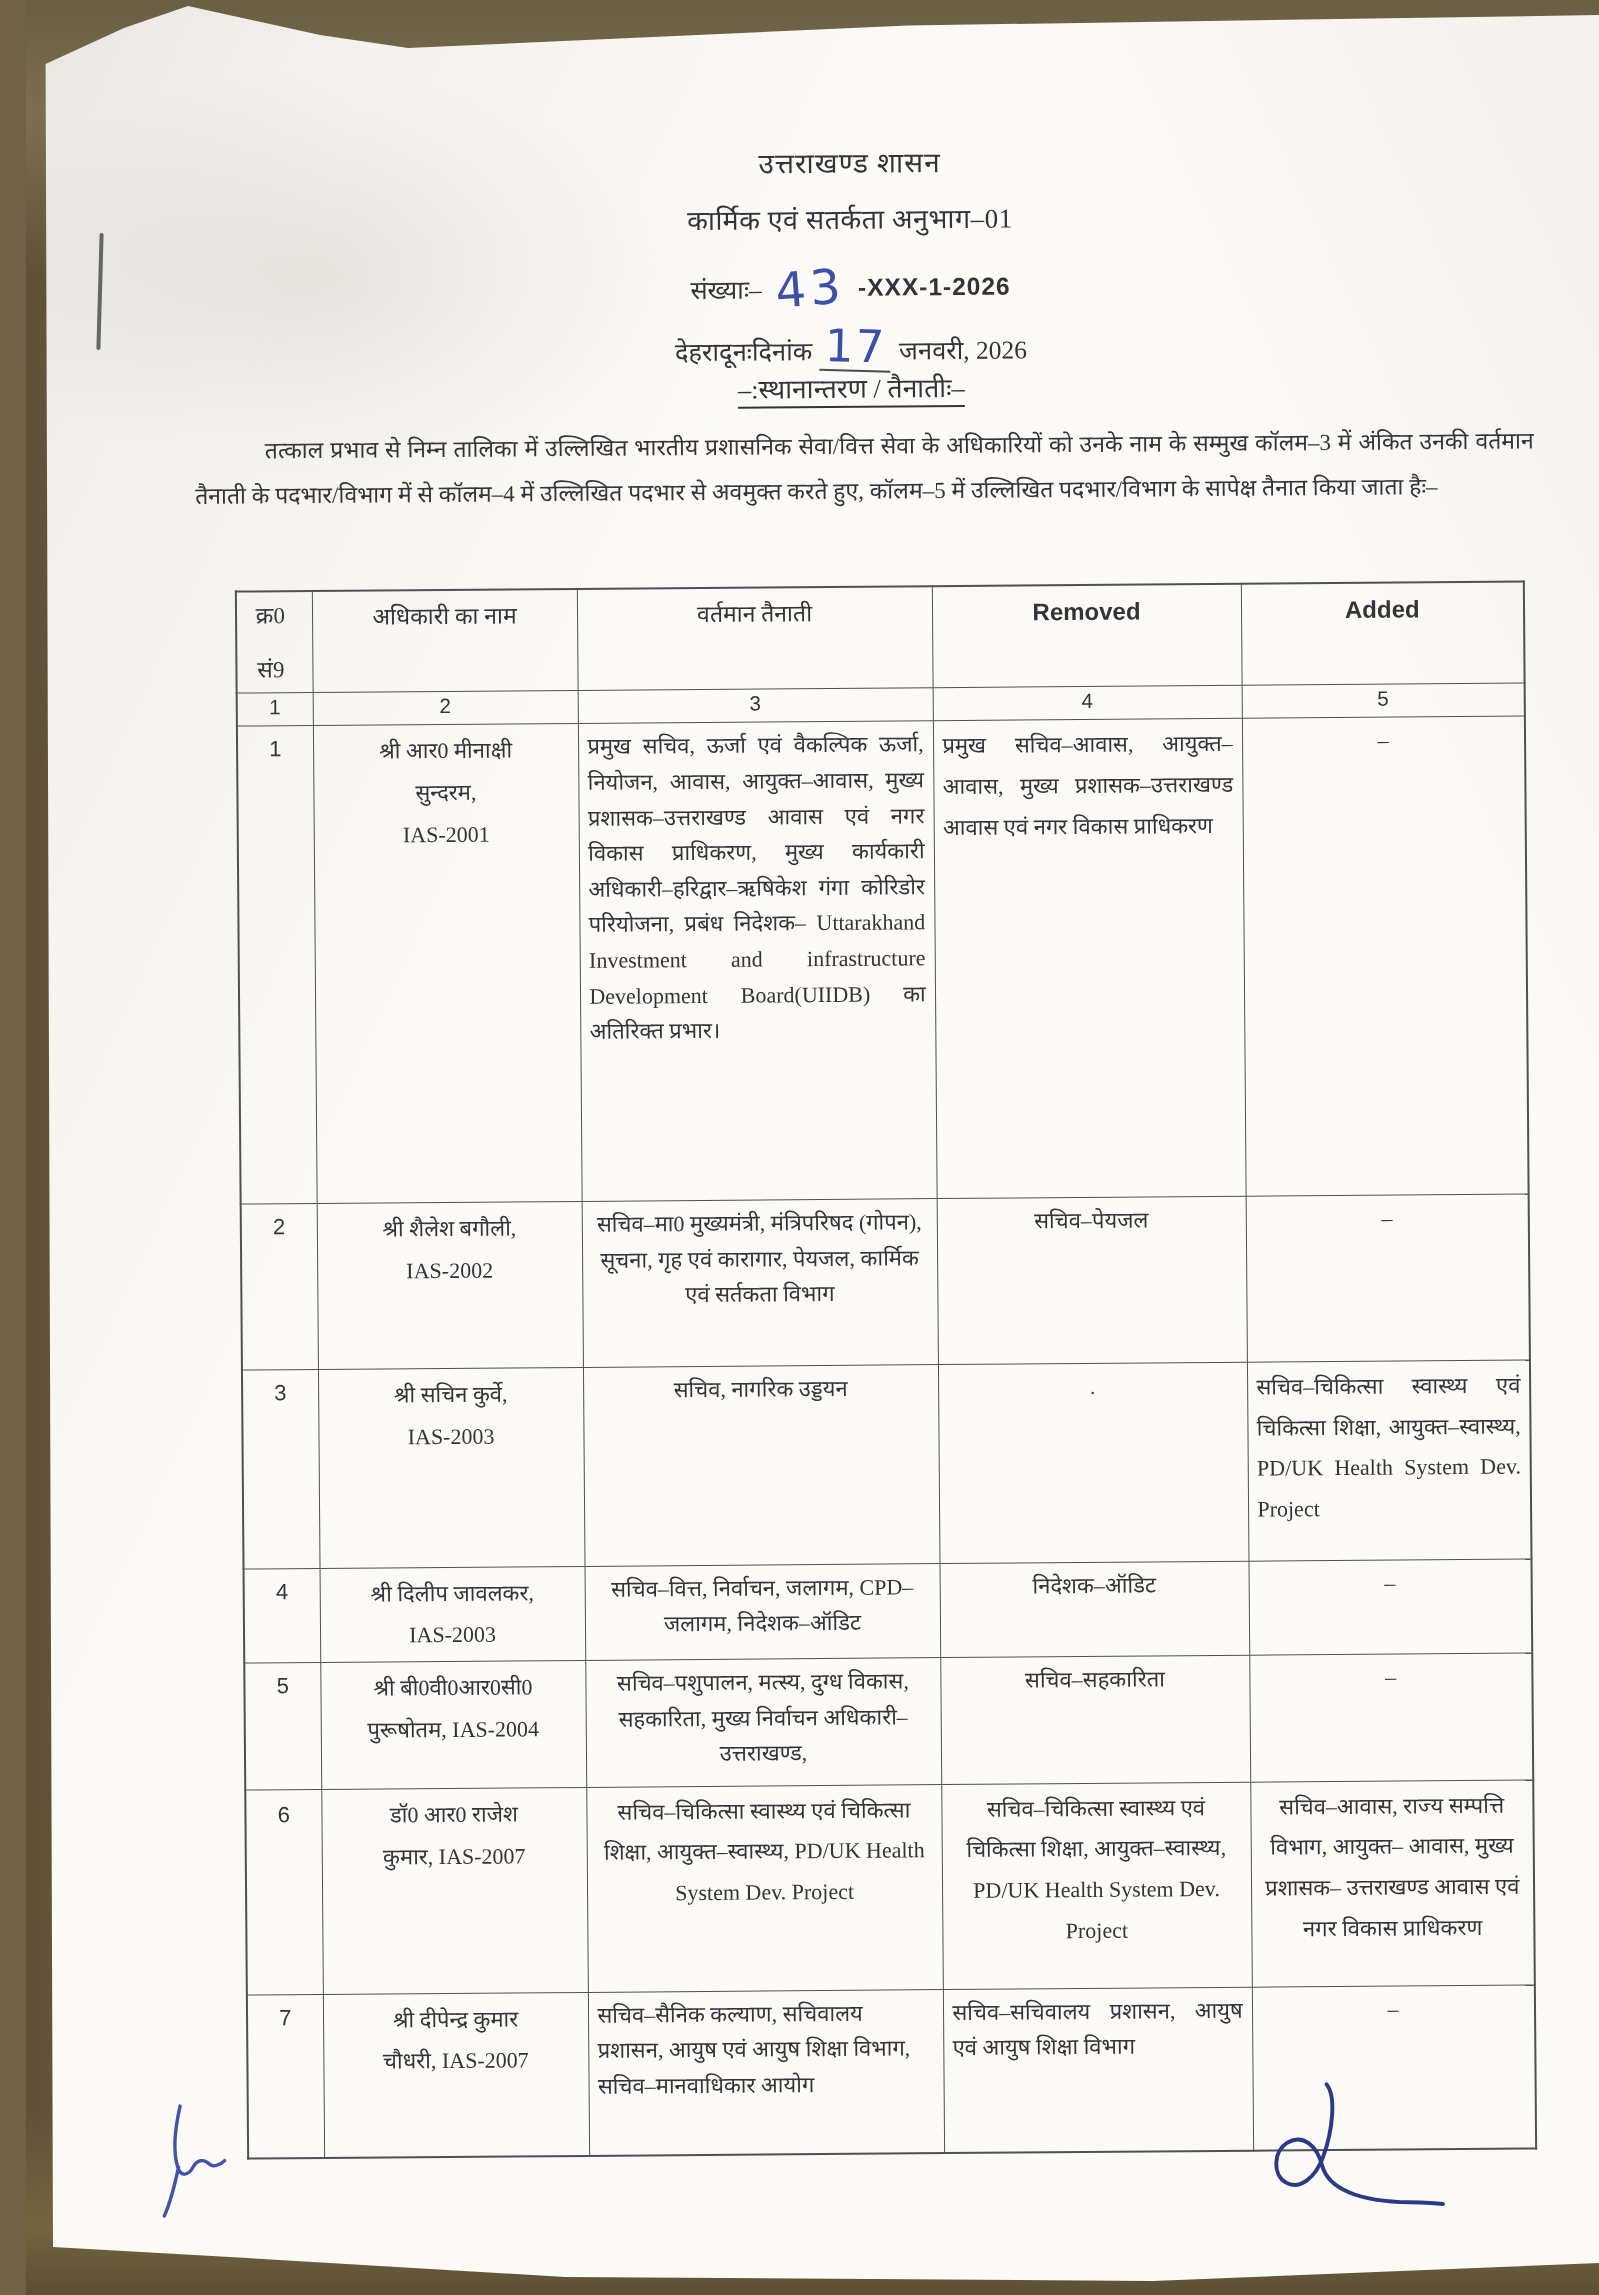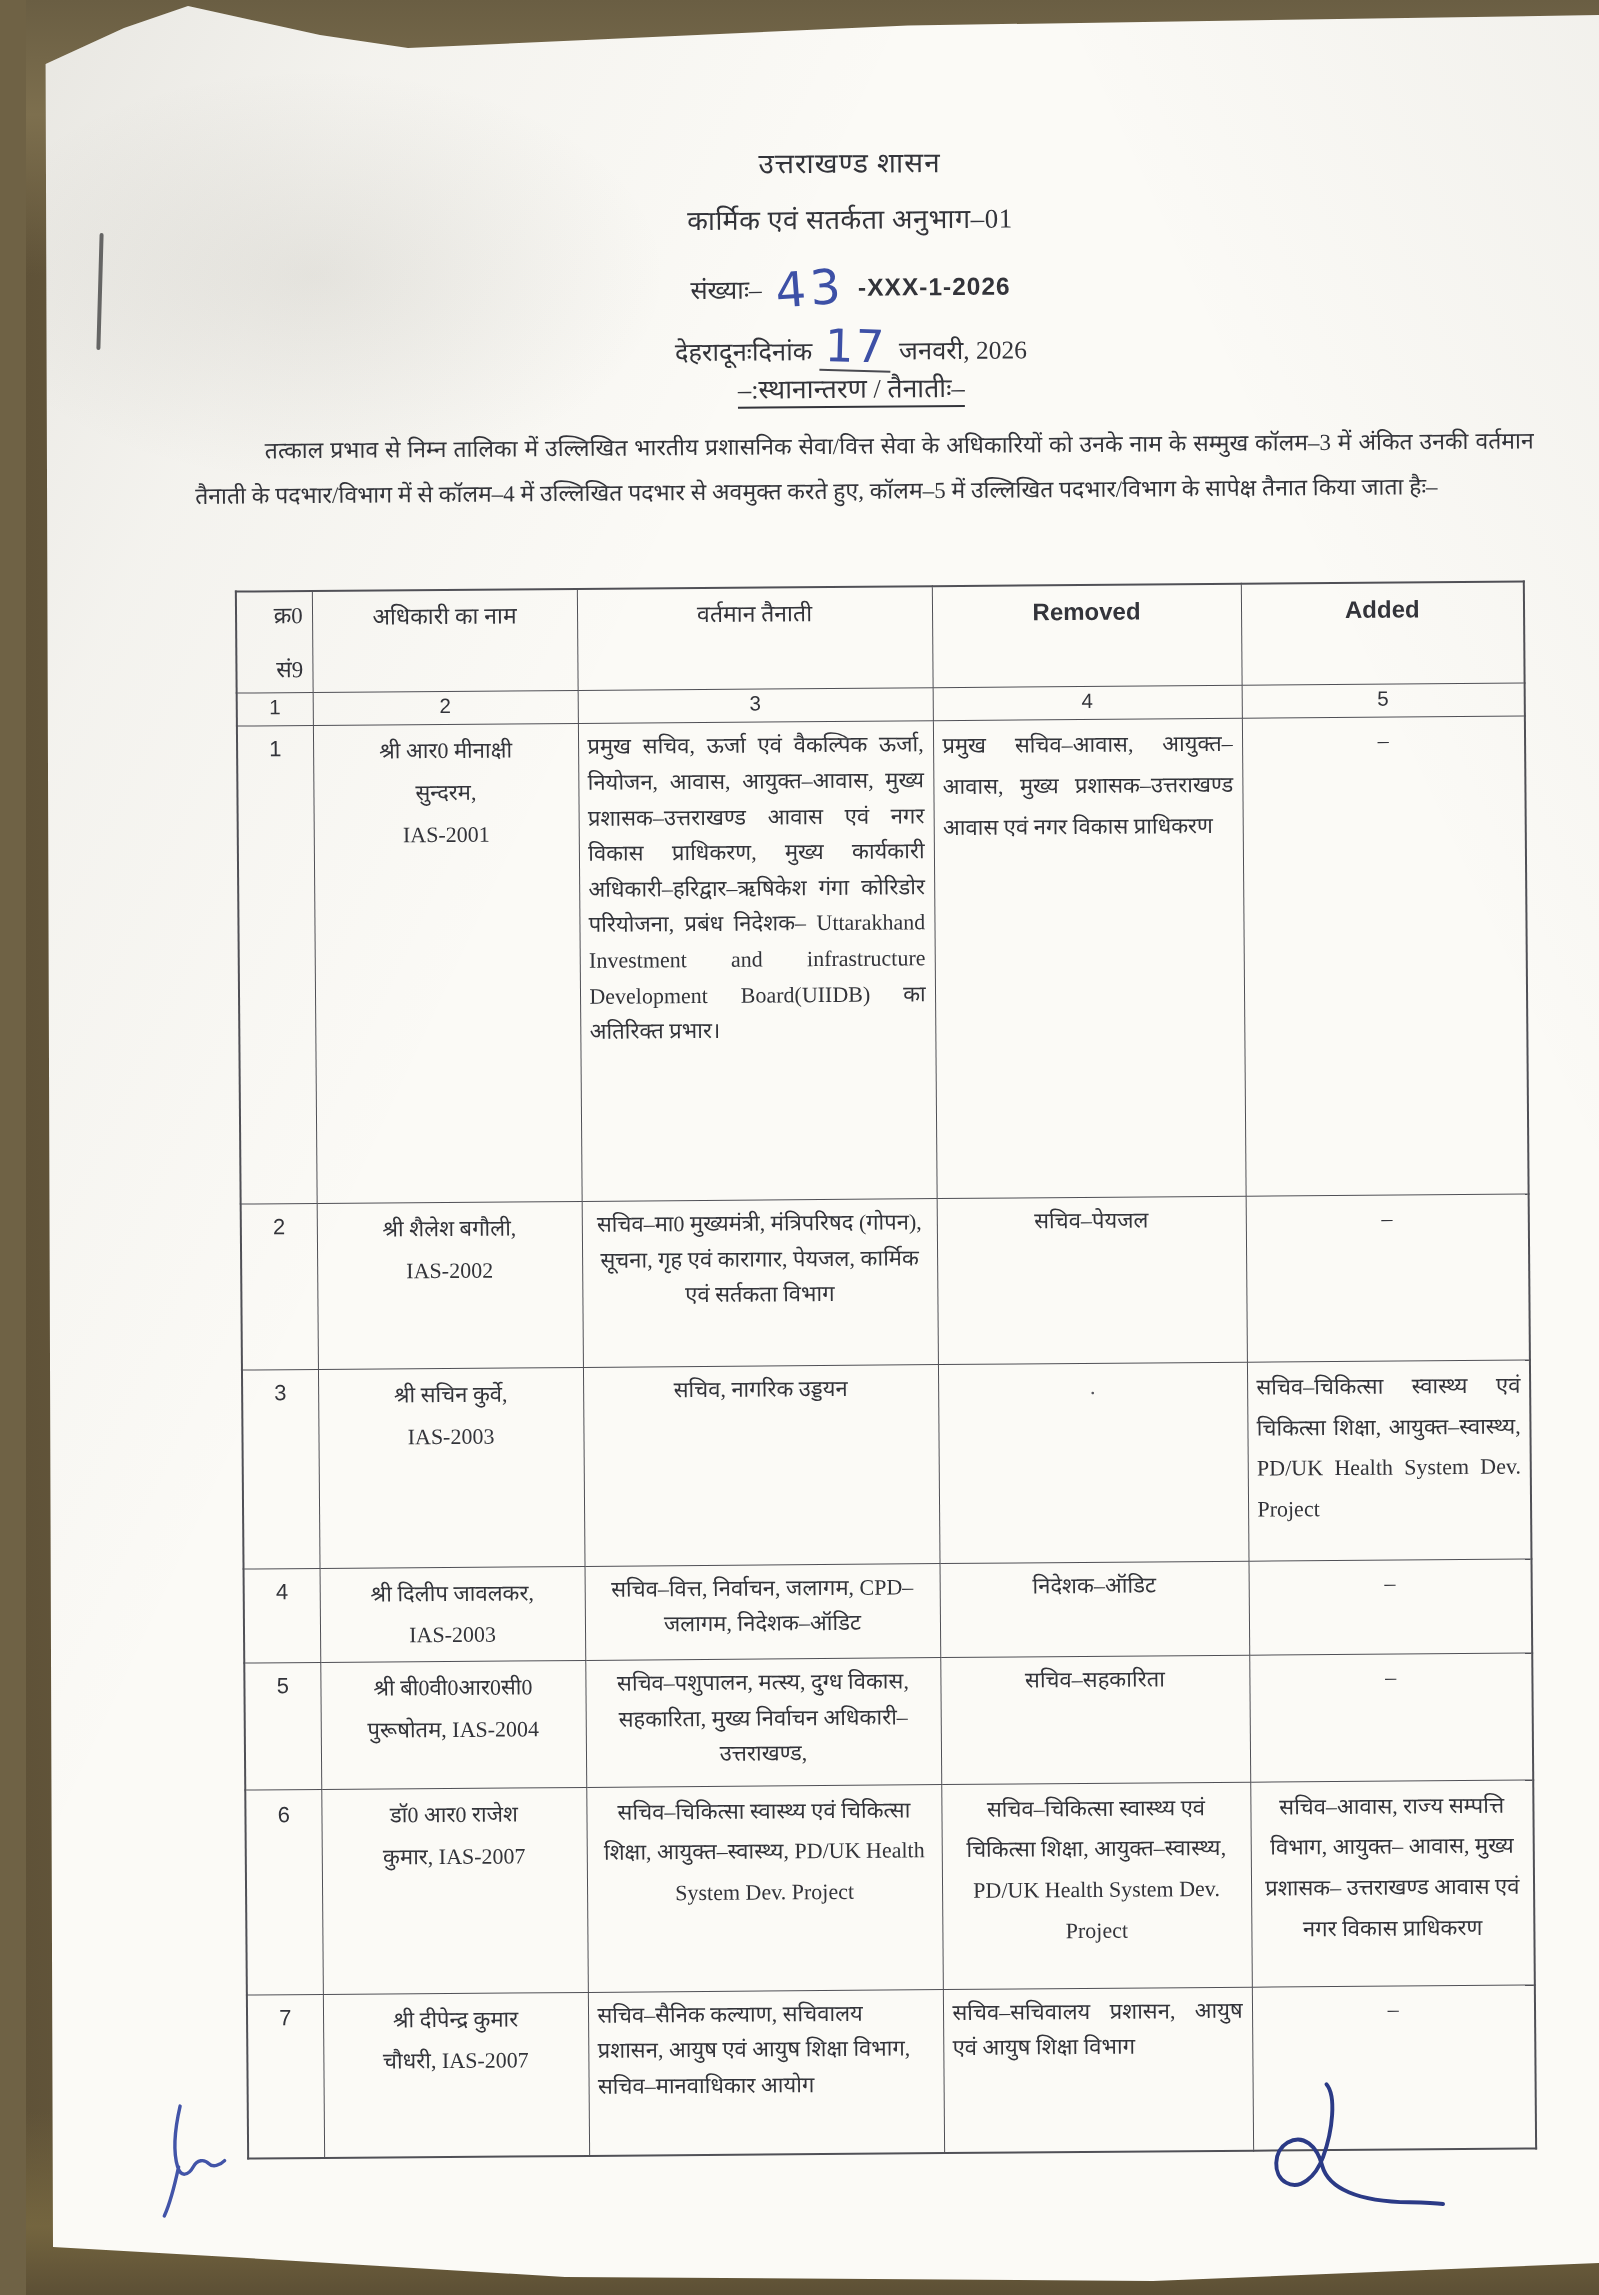--- a/index.html
+++ b/index.html
@@ -32,21 +32,21 @@
   .latb{font-family:"Liberation Sans","DejaVu Sans",sans-serif;font-weight:bold;font-size:24.5px;letter-spacing:1px;}
   .subject{top:370px;font-size:26.5px;font-weight:500;}
   .subject span{text-decoration:underline;text-decoration-thickness:1.5px;text-underline-offset:7.8px;}
   .intro{position:absolute;left:176px;top:425px;width:1339px;font-size:23px;line-height:1.95;
          text-align:justify;text-indent:70px;}
   table.tt{position:absolute;left:215px;top:586px;width:1288px;border-collapse:collapse;table-layout:fixed;}
   table.tt td,table.tt th{border:1.5px solid #505056;vertical-align:top;padding:4.9px 8.8px;
         font-size:22px;line-height:1.62;font-weight:normal;word-wrap:break-word;}
   table.tt{border:2.5px solid #505056;}
   tr.headrow th{height:74px;text-align:center;font-size:23px;padding-top:6.9px;}
-  tr.headrow th.h1{text-align:right;padding-left:1px;}
+  tr.headrow th.h1{text-align:center;padding-left:1px;}
   tr.headrow th.h1 span{display:block;line-height:1.5;}
   tr.headrow th.h1 span:last-child{margin-top:19.6px;}
   tr.headrow th.eng{font-family:"Liberation Sans","DejaVu Sans",sans-serif;font-weight:bold;font-size:24px;}
   tr.numrow td{height:28px;text-align:center;font-size:20.6px;padding:2px;line-height:1.2;
                font-family:"Liberation Sans","DejaVu Sans",sans-serif;}
   td.sn{text-align:center;font-family:"Liberation Sans","DejaVu Sans",sans-serif;font-size:20.6px;padding-top:10.8px;}
   td.nm{text-align:center;}
   td.nm span{display:block;line-height:1.9;}
   td.nm span:empty{display:none;}
   .alC{text-align:center;}

